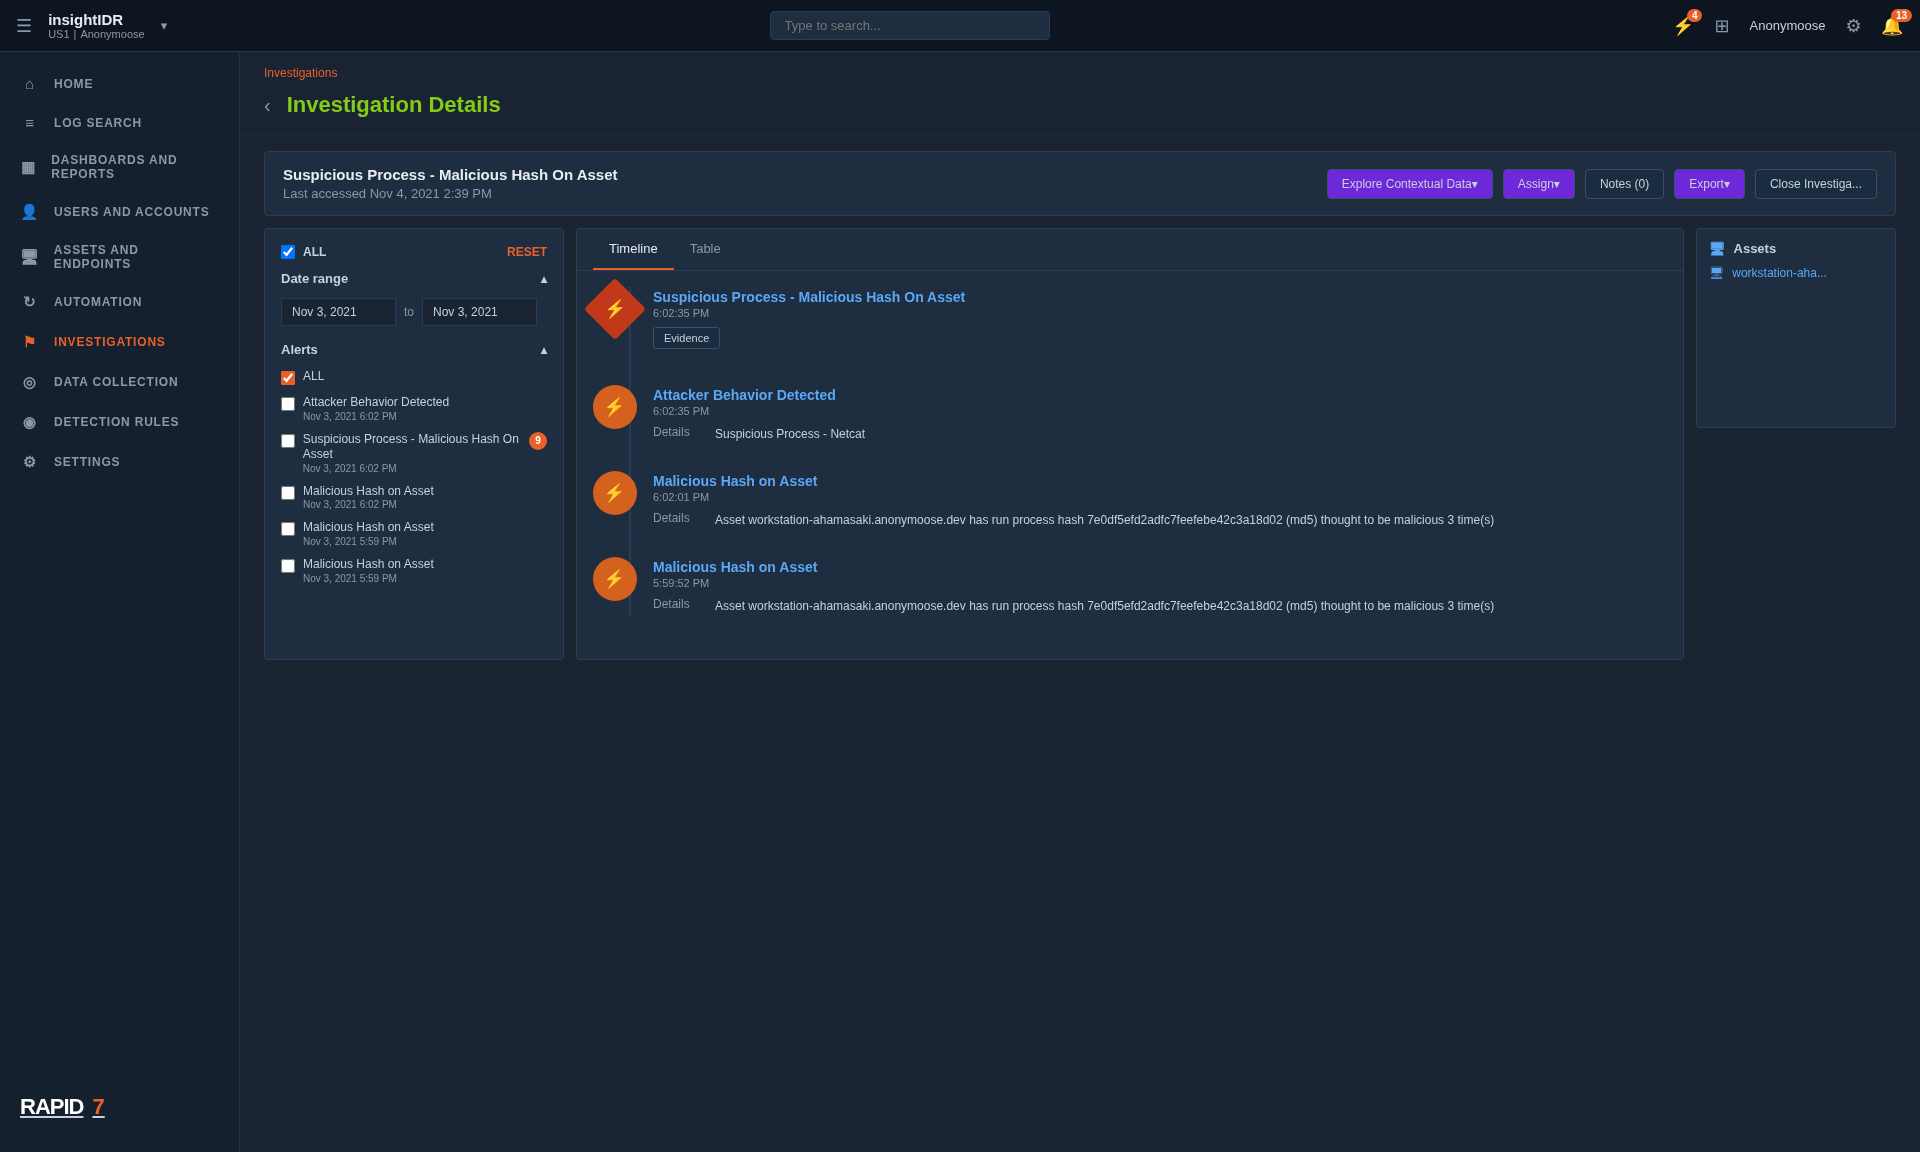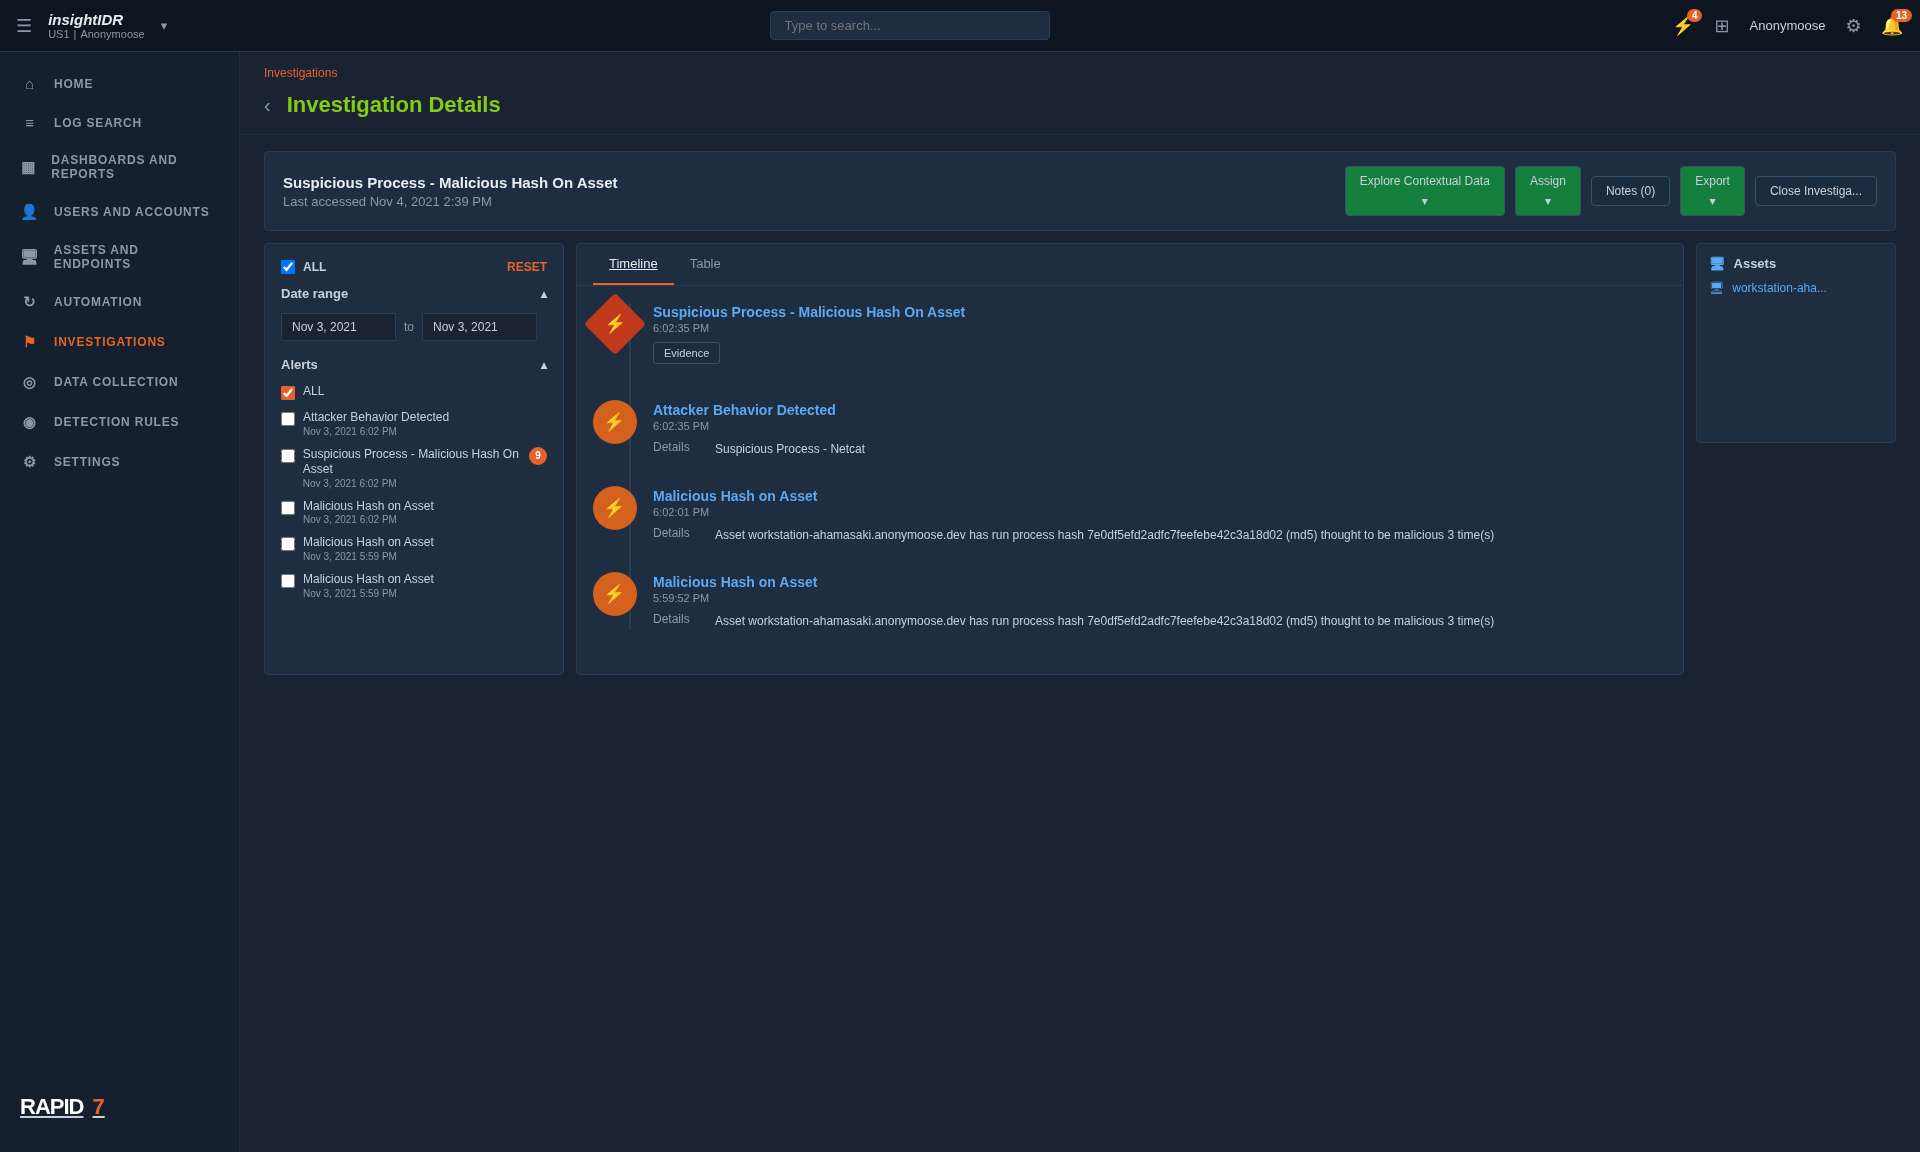--- a/index.html
+++ b/index.html
@@ -5,21 +5,21 @@
     * { box-sizing: border-box; margin: 0; padding: 0; }
     body { font-family: 'Segoe UI', Arial, sans-serif; background: #1a2332; color: #c8d0dc; font-size: 13px; overflow: hidden; }
 
     
     .top-nav {
       display: flex; align-items: center; background: #0d1520; height: 52px;
       padding: 0 16px; border-bottom: 1px solid #2a3545; position: fixed; top: 0; left: 0; right: 0; z-index: 100;
     }
     .nav-hamburger { color: #8a98a8; font-size: 18px; margin-right: 16px; cursor: pointer; }
     .nav-brand { display: flex; align-items: center; gap: 8px; }
-    .nav-brand-text { font-size: 15px; font-weight: 700; color: #e8edf2; font-style: italic; }
+    .nav-brand-text { font-size: 15px; font-weight: 700; color: #e8edf2; }
     .nav-brand-sub { font-size: 11px; color: #8a98a8; }
     .nav-dropdown { color: #8a98a8; margin-left: 8px; }
     .nav-search { margin: 0 auto; }
     .nav-search input {
       background: #1e2d40; border: 1px solid #2a3d55; border-radius: 4px;
       color: #8a98a8; padding: 6px 14px; width: 280px; font-size: 13px;
     }
     .nav-actions { display: flex; align-items: center; gap: 20px; margin-left: 20px; }
     .nav-icon-btn { position: relative; color: #8a98a8; font-size: 18px; cursor: pointer; }
     .nav-badge {
@@ -66,22 +66,22 @@
     
     .investigation-header {
       background: #1e2d40; border: 1px solid #2a3d55; margin: 16px 24px 0;
       border-radius: 4px; padding: 14px 18px;
       display: flex; align-items: center; justify-content: space-between;
     }
     .inv-title { font-size: 15px; font-weight: 600; color: #e8edf2; }
     .inv-subtitle { font-size: 13px; color: #8a98a8; margin-top: 3px; }
     .inv-actions { display: flex; gap: 10px; align-items: center; }
     .inv-btn {
-      background: #15803d; border: 1px solid #3a5068; color: #c8d0dc; padding: 7px 14px;
-      border-radius: 4px; font-size: 12px; cursor: pointer; display: flex; align-items: center; gap: 6px; flex-direction: column;
+      background: #6d28d9; border: 1px solid #3a5068; color: #c8d0dc; padding: 7px 14px;
+      border-radius: 4px; font-size: 12px; cursor: pointer; display: flex; align-items: center; 
     }
     .inv-btn-notes { background: #1a2d40; border: 1px solid #3a5068; color: #c8d0dc; padding: 7px 14px; border-radius: 4px; font-size: 12px; cursor: pointer; }
     .inv-btn-close { background: #1a2d40; border: 1px solid #3a5068; color: #c8d0dc; padding: 7px 14px; border-radius: 4px; font-size: 12px; cursor: pointer; }
 
     
     .content-area { display: flex; margin: 12px 24px; gap: 0; flex: 1; }
 
     
     .filter-panel {
       width: 300px; min-width: 300px; background: #1e2d40; border: 1px solid #2a3d55;
@@ -119,21 +119,21 @@
 
     
     .timeline-area { flex: 1; background: #1e2d40; border: 1px solid #2a3d55; border-radius: 4px; margin-left: 12px; overflow-y: auto; }
 
     
     .timeline-tabs { display: flex; border-bottom: 1px solid #2a3d55; padding: 0 16px; }
     .tab-btn {
       padding: 12px 16px; font-size: 13px; cursor: pointer; border-bottom: 2px solid transparent;
       color: #8a98a8; background: none; border-top: none; border-left: none; border-right: none;
     }
-    .tab-btn.active { color: #e8edf2; border-bottom: 2px solid #e8612a; text-decoration: underline; }
+    .tab-btn.active { color: #e8edf2; border-bottom: 2px solid #e8612a; }
 
     
     .timeline-content { padding: 16px; position: relative; }
 
     .timeline-event { display: flex; gap: 16px; margin-bottom: 24px; position: relative; }
 
     .event-body { flex: 1; }
     .event-title { font-size: 14px; font-weight: 600; color: #5ba8f5; cursor: pointer; }
     .event-time { font-size: 11px; color: #8a98a8; margin-top: 2px; margin-bottom: 8px; }
     .evidence-btn {

